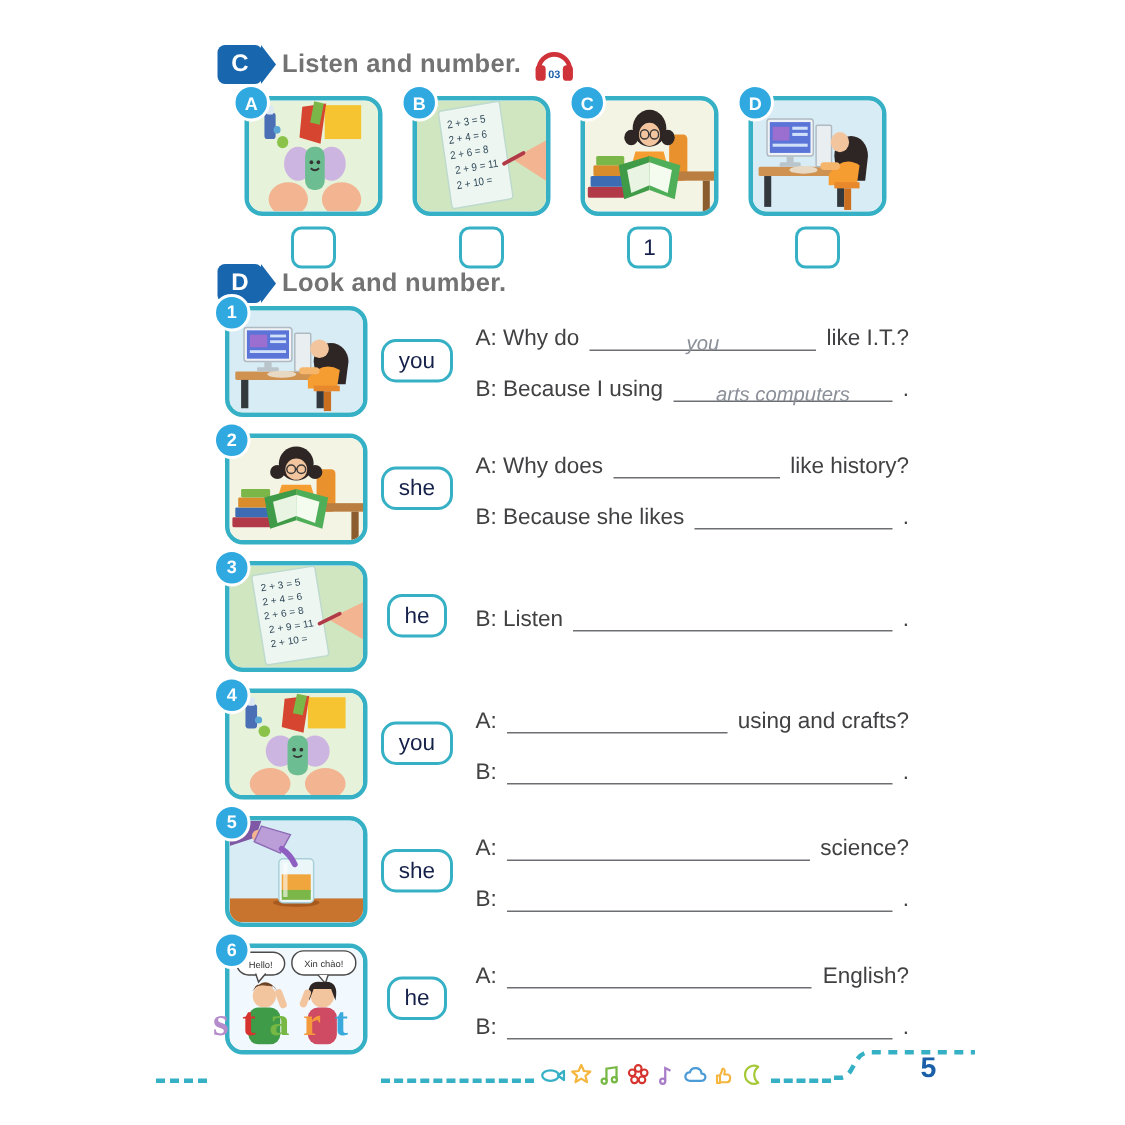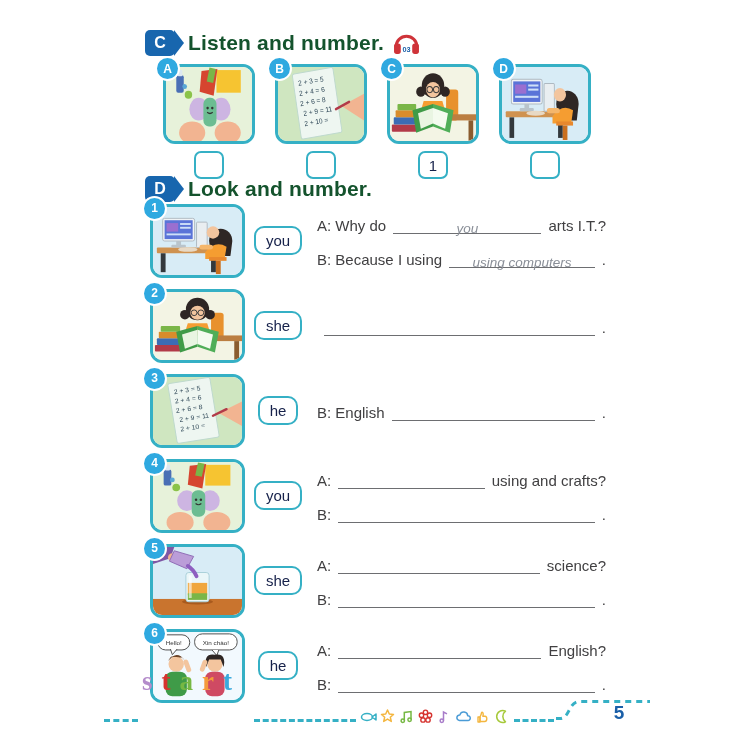--- a/index.html
+++ b/index.html
@@ -11,21 +11,21 @@
   
   .sec-header{position:absolute;display:flex;align-items:center;gap:13px;}
   .badge{
     position:relative;width:30px;height:26px;background:#1866ae;border-radius:5px;
     color:#fff;font-weight:bold;font-size:16px;display:flex;align-items:center;justify-content:center;
   }
   .badge::after{
     content:"";position:absolute;right:-9px;top:0;
     border-top:13px solid transparent;border-bottom:13px solid transparent;border-left:10px solid #1866ae;
   }
-  .sec-title{font-size:21px;font-weight:bold;color:#14532d;letter-spacing:.2px;}
+  .sec-title{font-size:17px;font-weight:bold;color:#737373;letter-spacing:.2px;}
   .audio{display:flex;align-items:center;margin-left:-4px}
   
   #cards-row{position:absolute;left:163px;top:64px;display:flex;gap:20px;}
   .card{width:92px;position:relative;}
   .card-img{
     width:92px;height:80px;border:3px solid #35b0c5;border-radius:12px;
     overflow:hidden;background:#fff;box-sizing:border-box;
   }
   .pic{width:100%;height:100%;display:block;}
   .num{
@@ -263,46 +263,54 @@
     </div>
     <div class="word-slot">
         <span class="word-box">you</span>
       </div>
     <div class="qa">
       <div class="qline first">
         <span class="qpre">A: Why do</span>
         <span class="blank">
             <span class="answ">you</span>
           </span>
-        <span class="qsuf">arts I.T.?</span>
+        <span class="qsuf">like I.T.?</span>
       </div>
       <div class="qline">
         <span class="qpre">B: Because I using</span>
         <span class="blank">
-            <span class="answ">using computers</span>
+            <span class="answ">arts computers</span>
           </span>
         <span class="qsuf">.</span>
       </div>
     </div>
   </div>
 
   <div class="item">
     <div class="item-pic">
       <span class="num">2</span>
       <div class="frame">
           <svg class="pic">
             <use href="#pic-reading"></use>
           </svg>
         </div>
     </div>
     <div class="word-slot">
         <span class="word-box">she</span>
       </div>
     <div class="qa">
-      <div class="qline">
+      <div class="qline first">
+        <span class="qpre">A: Why does</span>
+        <span class="blank">
+            <span class="answ"></span>
+          </span>
+        <span class="qsuf">like history?</span>
+      </div>
+      <div class="qline">
+        <span class="qpre">B: Because she likes</span>
         <span class="blank">
             <span class="answ"></span>
           </span>
         <span class="qsuf">.</span>
       </div>
     </div>
   </div>
 
   <div class="item">
     <div class="item-pic">
@@ -311,21 +319,21 @@
           <svg class="pic">
             <use href="#pic-math"></use>
           </svg>
         </div>
     </div>
     <div class="word-slot">
         <span class="word-box">he</span>
       </div>
     <div class="qa">
       <div class="qline">
-        <span class="qpre">B: English</span>
+        <span class="qpre">B: Listen</span>
         <span class="blank">
             <span class="answ"></span>
           </span>
         <span class="qsuf">.</span>
       </div>
     </div>
   </div>
 
   <div class="item">
     <div class="item-pic">

